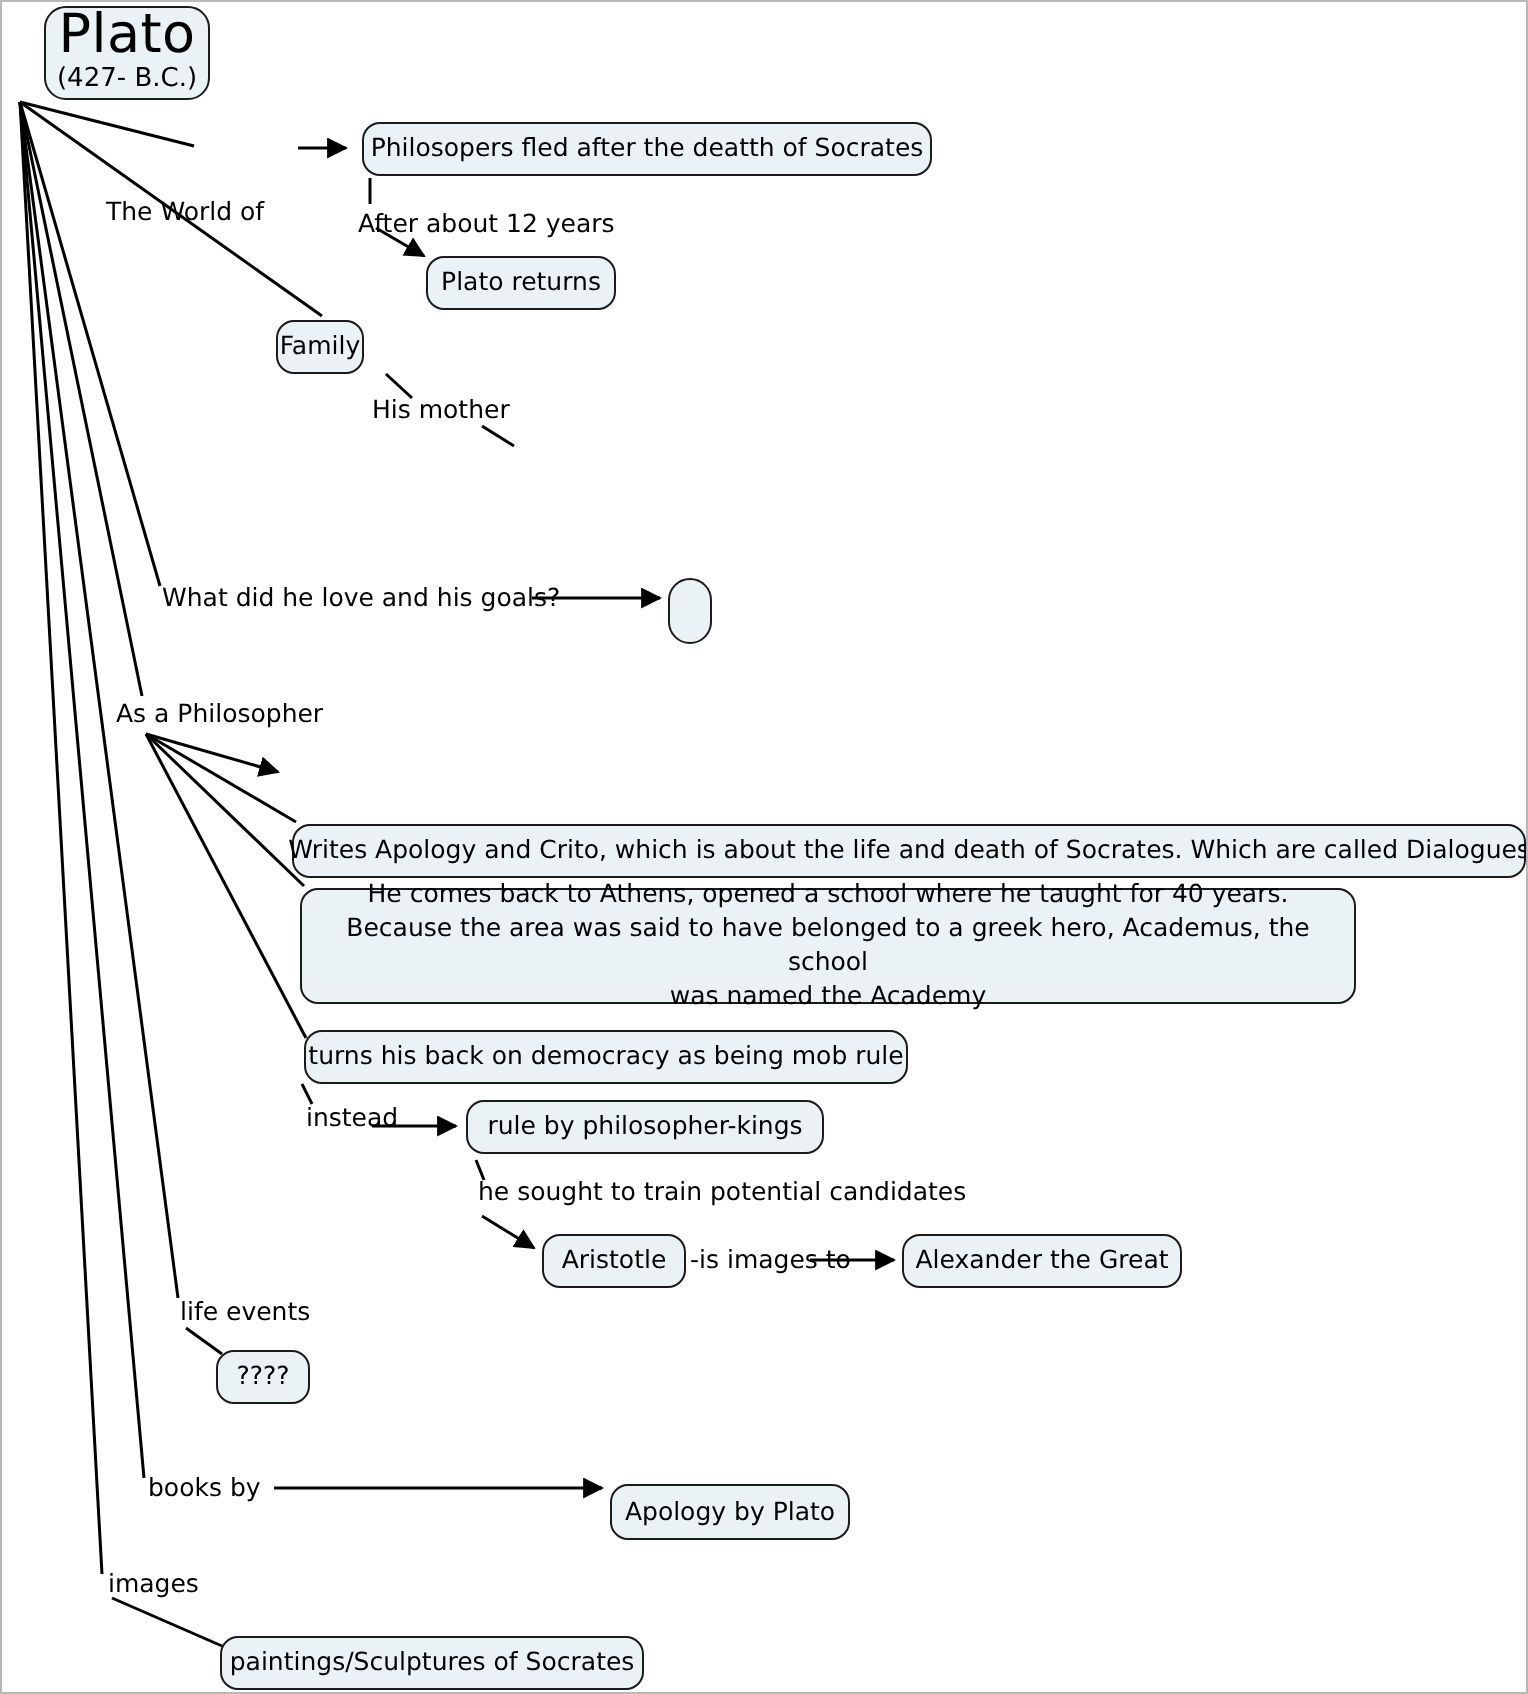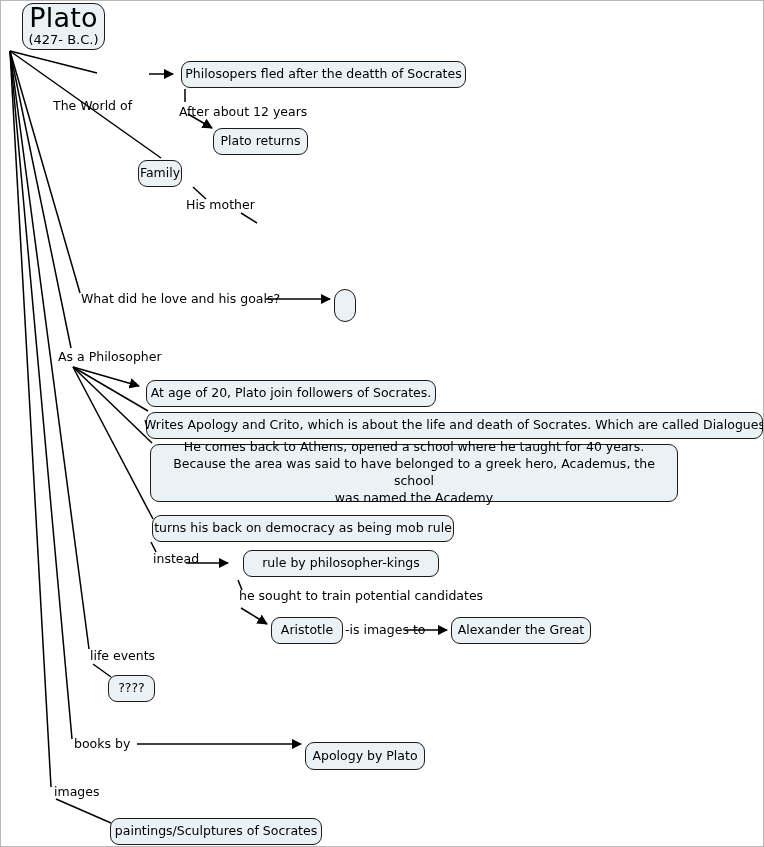--- a/index.html
+++ b/index.html
@@ -140,31 +140,30 @@
 
   <div class="node" style="left:180px; top:60px; width:285px; height:27px;">Philosopers fled after the deatth of Socrates</div>
 
   <div class="node" style="left:212px; top:127px; width:95px; height:27px;">Plato returns</div>
 
   <div class="node" style="left:137px; top:159px; width:44px; height:27px;">Family</div>
 
 
   <div class="node empty" style="left:333px; top:288px; width:22px; height:33px;"></div>
 
-  <div class="node" style="left:145px; top:379px; width:290px; height:27px;">At age of 20, Plato join followers of Socrates.</div>
 
   <div class="node" style="left:145px; top:411px; width:617px; height:27px;">Writes Apology and Crito, which is about the life and death of Socrates. Which are called Dialogues</div>
 
   <div class="node multiline" style="left:149px; top:443px; width:528px; height:58px;">He comes back to Athens, opened a school where he taught for 40 years.
 Because the area was said to have belonged to a greek hero, Academus, the school
 was named the Academy</div>
 
   <div class="node" style="left:151px; top:514px; width:302px; height:27px;">turns his back on democracy as being mob rule</div>
 
-  <div class="node" style="left:242px; top:549px; width:196px; height:27px;">rule by philosopher-kings</div>
+  <div class="node" style="left:232px; top:549px; width:179px; height:27px;">rule by philosopher-kings</div>
 
   <div class="node" style="left:270px; top:616px; width:72px; height:27px;">Aristotle</div>
 
   <div class="node" style="left:450px; top:616px; width:140px; height:27px;">Alexander the Great</div>
 
   <div class="node" style="left:107px; top:674px; width:47px; height:27px;">????</div>
 
   <div class="node" style="left:109px; top:817px; width:212px; height:27px;">paintings/Sculptures of Socrates</div>
 
   <div class="node" style="left:304px; top:741px; width:120px; height:28px;">Apology by Plato</div>

